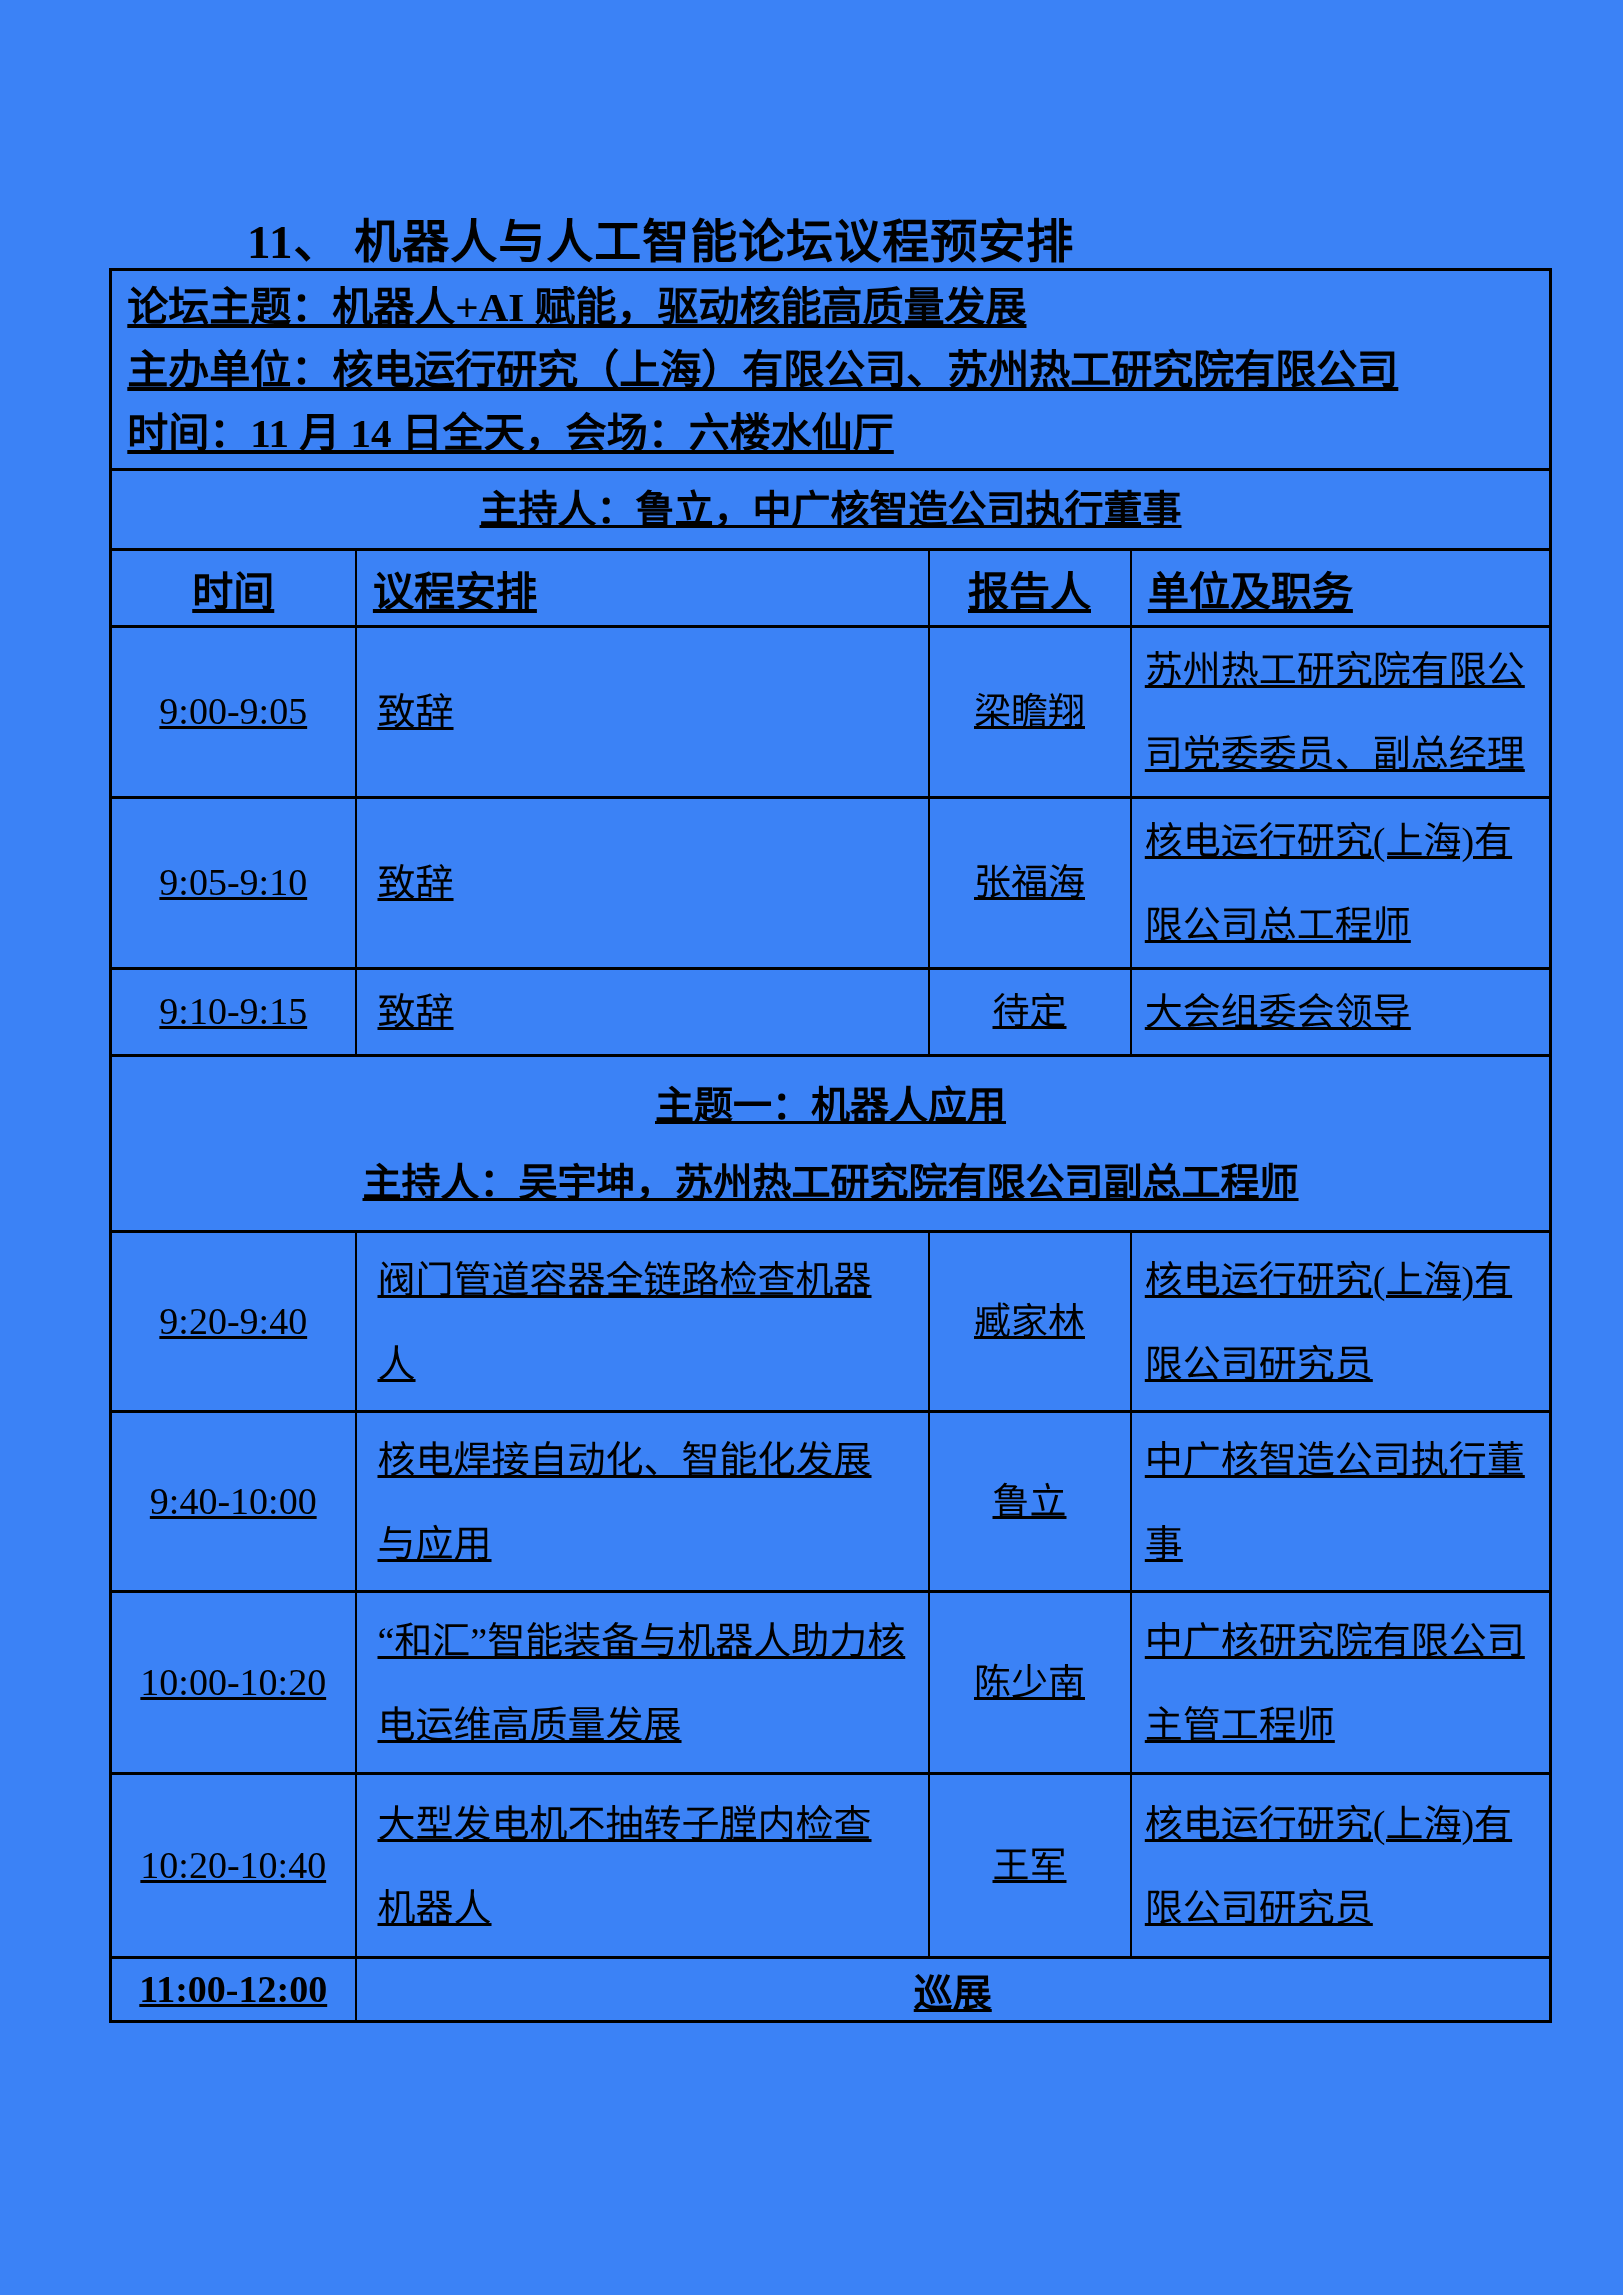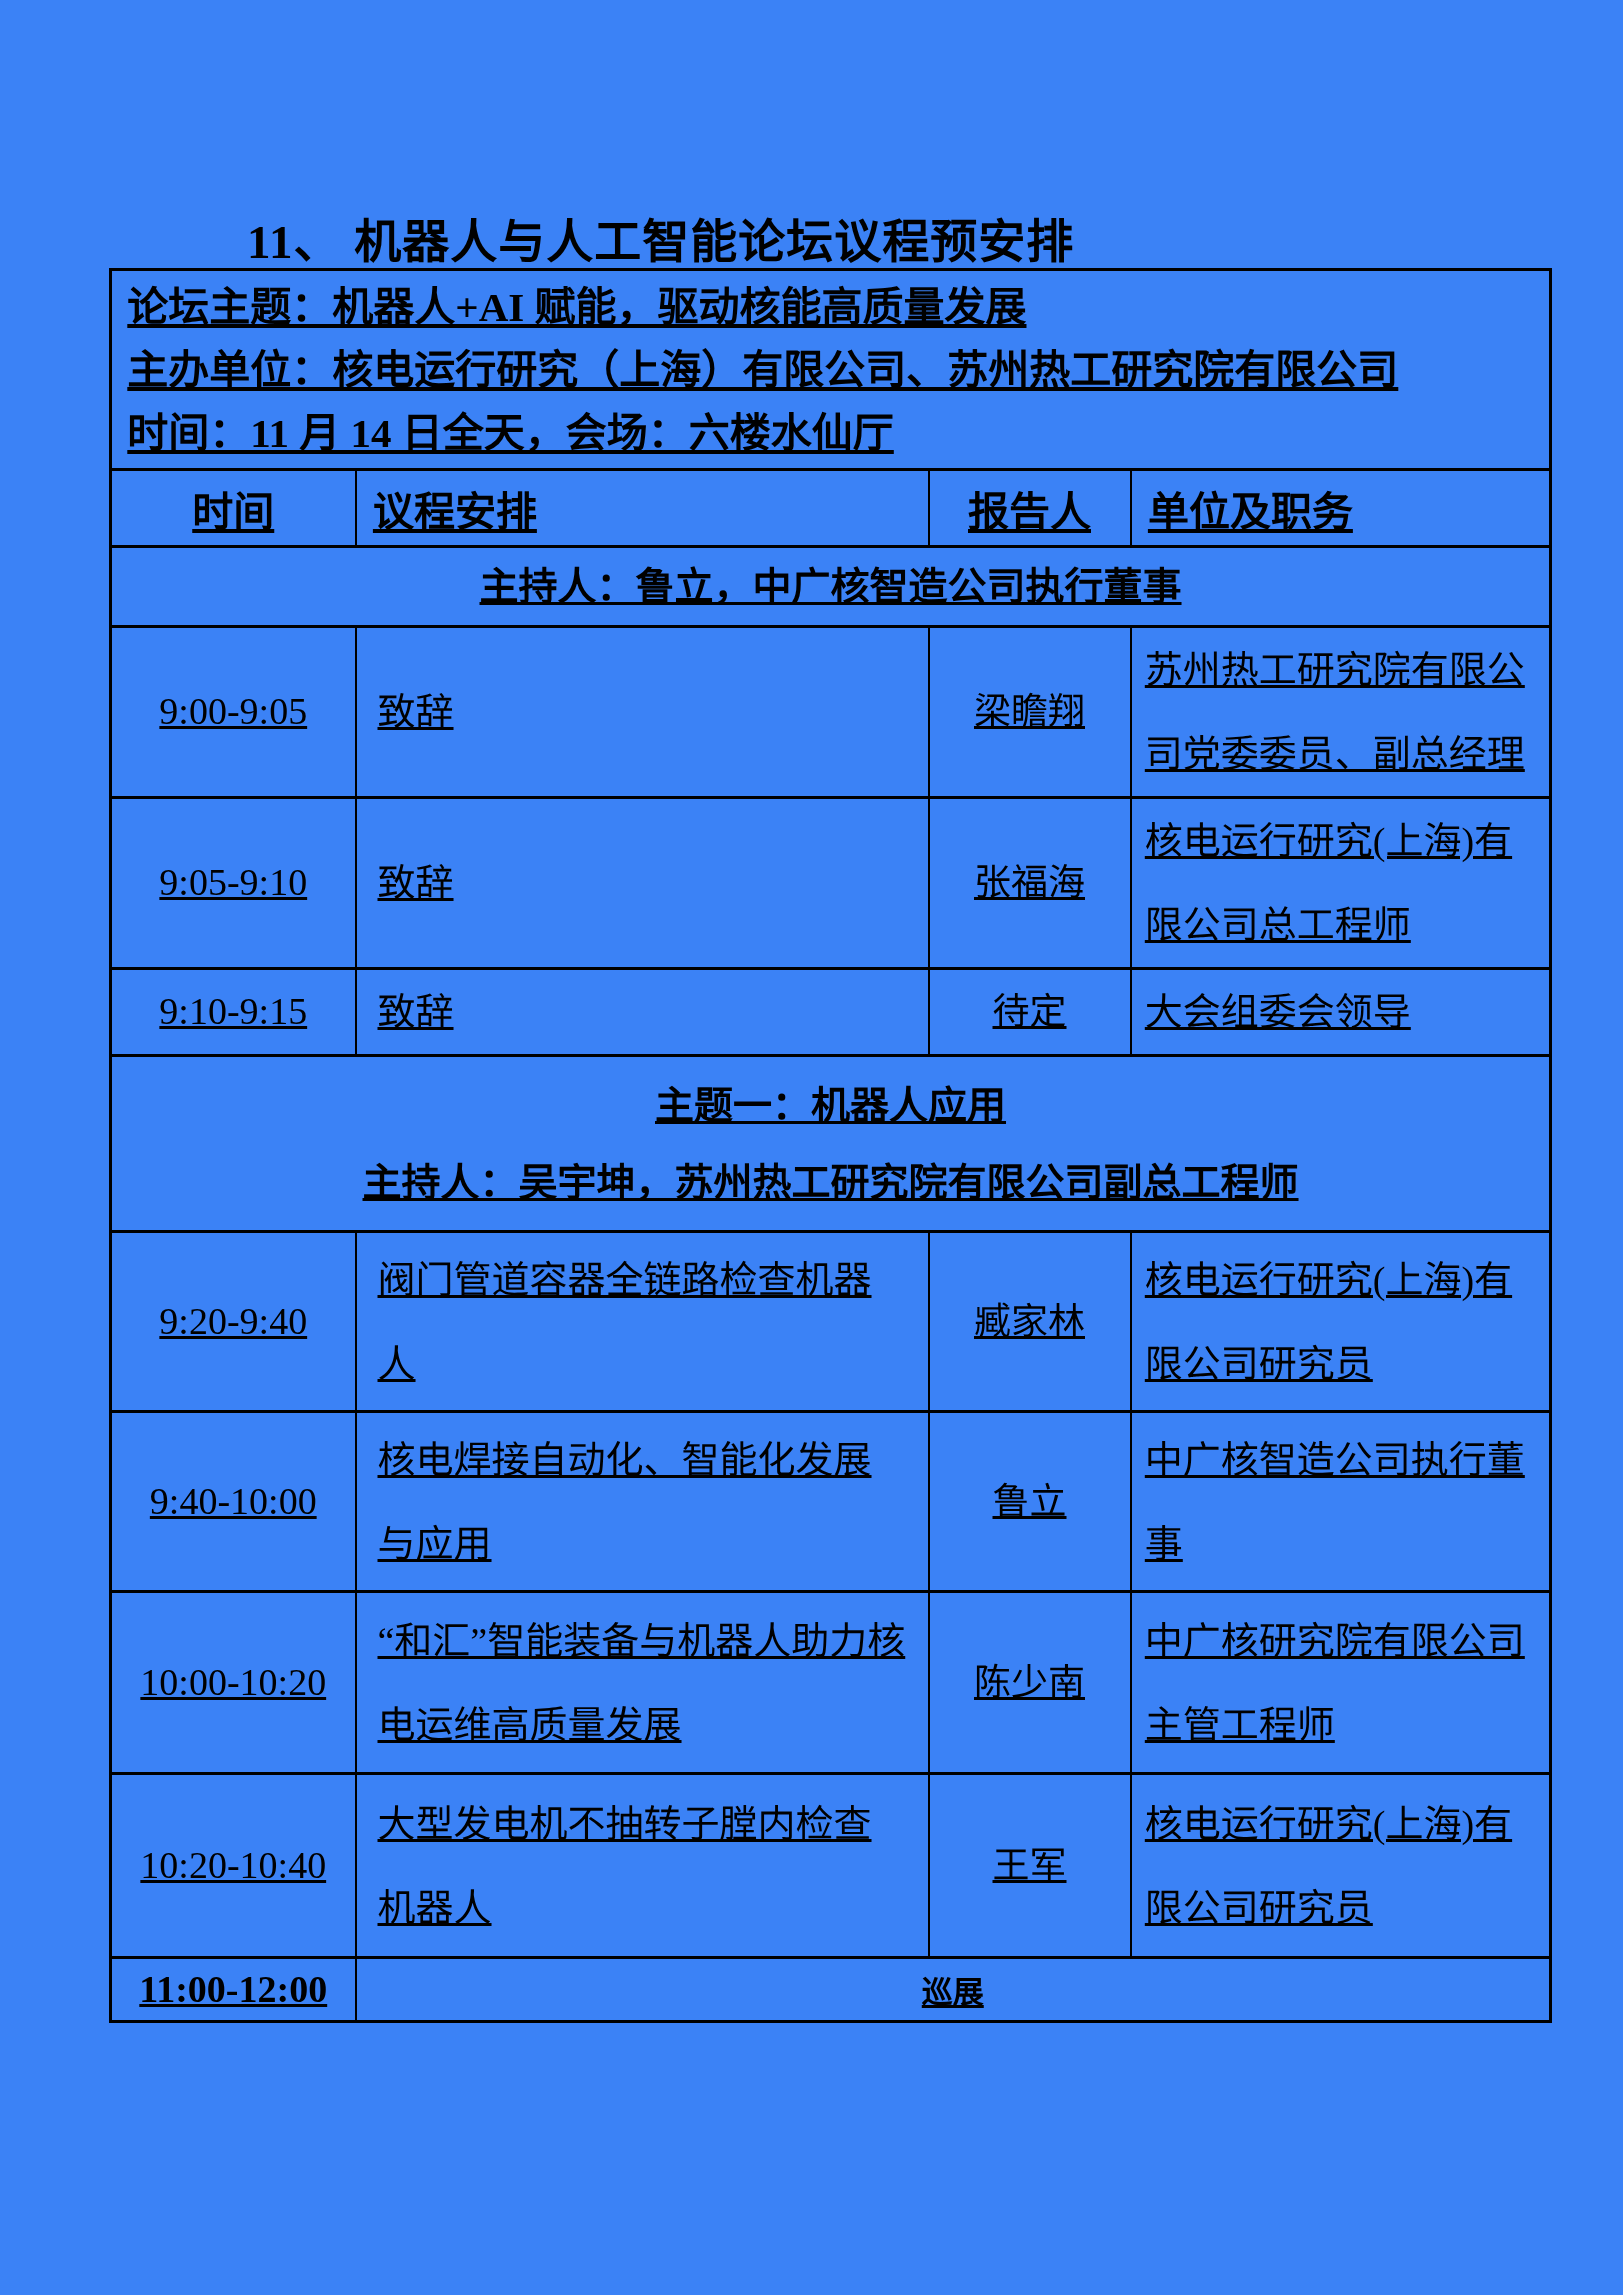--- a/index.html
+++ b/index.html
@@ -96,21 +96,21 @@
   td.c-org {
     font-size: 38px;
     text-align: left;
     padding: 0 13.3px;
     line-height: 84px;
   }
   tr.tour-row td {
     font-weight: bold;
   }
   td.c-tour {
-    font-size: 31px;
+    font-size: 39px;
     text-align: center;
     padding: 0;
   }
 </style>
 </head>
 <body>
 
 <div id="page">
 
   <div class="doc-title">11、 机器人与人工智能论坛议程预安排</div>
@@ -125,31 +125,31 @@
 
     <tbody>
         <tr style="height:192px">
       <td class="intro-cell" colspan="4">
         <div>论坛主题：机器人+AI 赋能，驱动核能高质量发展</div>
         <div>主办单位：核电运行研究（上海）有限公司、苏州热工研究院有限公司</div>
         <div>时间：11 月 14 日全天，会场：六楼水仙厅</div>
       </td>
     </tr>
 
+    <tr style="height:69px">
+      <td class="span-row" colspan="4">主持人：鲁立，中广核智造公司执行董事</td>
+    </tr>
+
     <tr style="height:77px">
       <th class="col-h">时间</th>
       <th class="col-h left">议程安排</th>
       <th class="col-h">报告人</th>
       <th class="col-h left">单位及职务</th>
     </tr>
 
-    <tr style="height:69px">
-      <td class="span-row" colspan="4">主持人：鲁立，中广核智造公司执行董事</td>
-    </tr>
-
     <tr style="height:124px">
       <td class="c-time">9:00-9:05</td>
       <td class="c-agenda">致辞</td>
       <td class="c-speaker">梁瞻翔</td>
       <td class="c-org">苏州热工研究院有限公司党委委员、副总经理</td>
     </tr>
 
     <tr style="height:116px">
       <td class="c-time">9:05-9:10</td>
       <td class="c-agenda">致辞</td>

